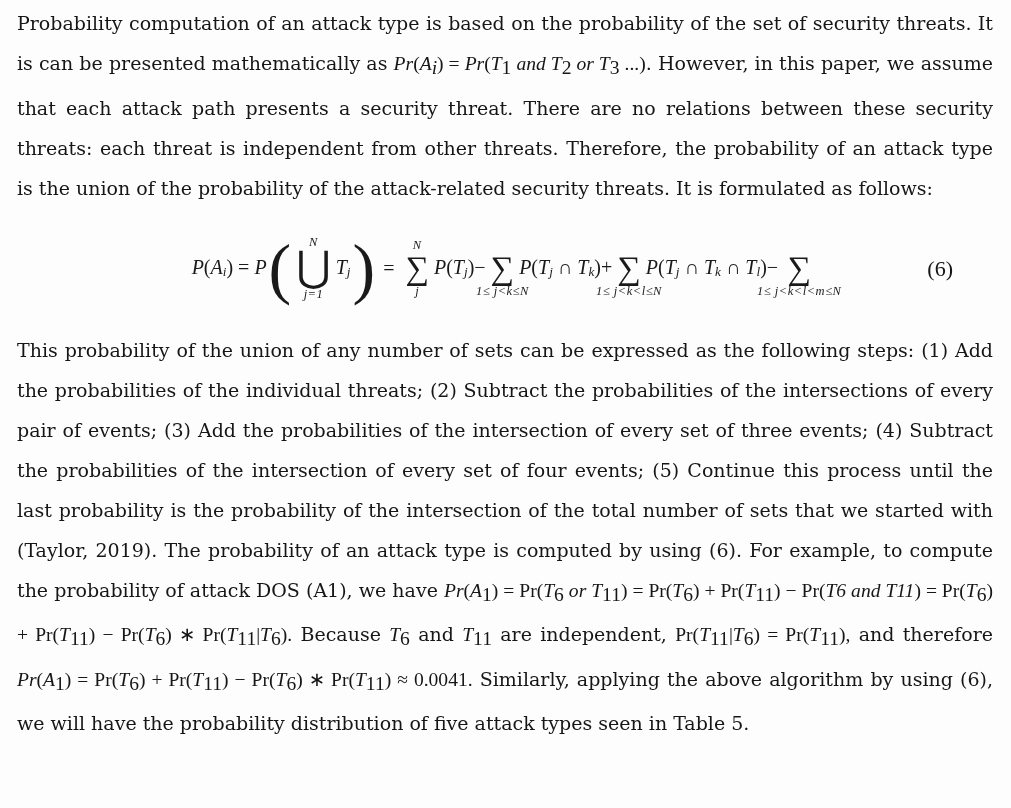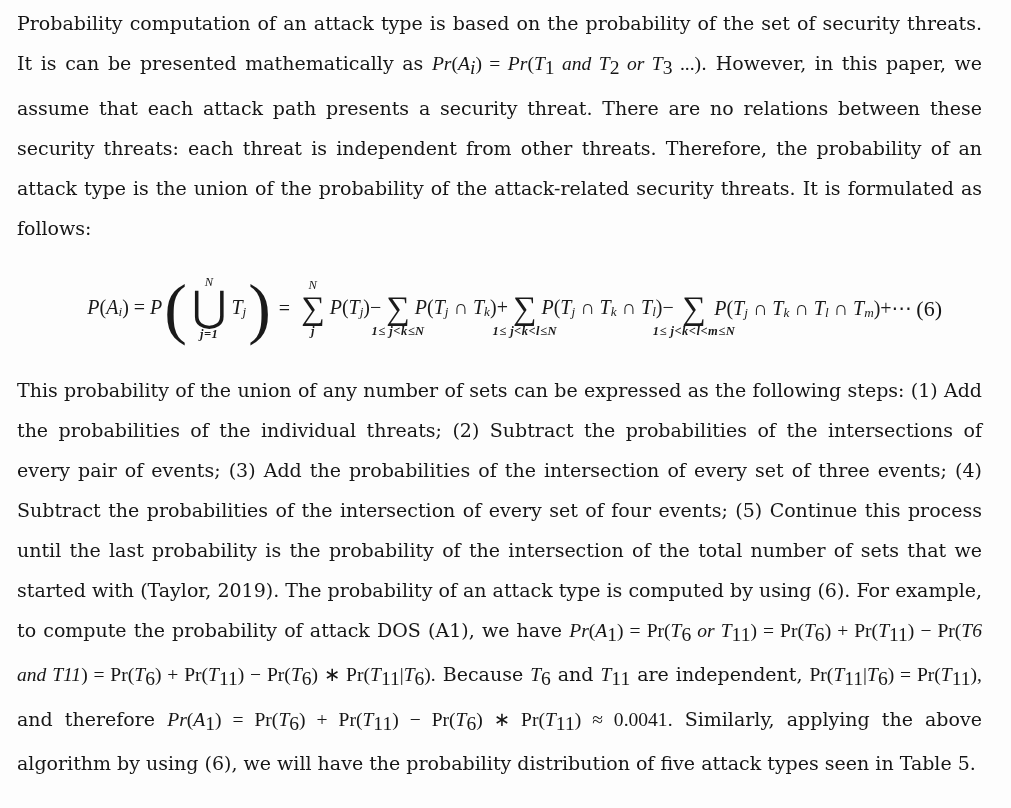--- a/index.html
+++ b/index.html
@@ -1,38 +1,38 @@
 <!DOCTYPE html>
 <html><head>
 <meta charset="utf-8">
 <style>
   html,body{margin:0;padding:0;background:#ffffff;}
   .page{
     width:1011px;height:808px;box-sizing:border-box;
     background:#fdfdfd;color:#161616;
     font-family:"DejaVu Serif",serif;font-size:19px;
-    padding:3px 29px 0 17px;overflow:hidden;
+    padding:3px 18px 0 17px;overflow:hidden;
   }
   p.para{margin:0;text-align:justify;line-height:40px;}
   
   .ri{font-style:italic;}
   .rs{font-size:66%;vertical-align:-0.18em;letter-spacing:0;}
   .rm{font-family:"Liberation Serif","DejaVu Sans",serif;font-size:103%;}
   
   .eq-wrap{position:relative;height:122px;display:flex;align-items:center;justify-content:center;}
   .eq{
     display:flex;align-items:center;white-space:nowrap;
     font-family:"Liberation Serif","DejaVu Sans",serif;font-size:20px;color:#1a1a1a;
   }
   .eq-run{margin:3px 1px;}
   .eqsign{margin:0 7px;}
   .stack{display:inline-flex;flex-direction:column;align-items:center;line-height:1;margin:0 4px;}
   .lim{display:block;font-size:12.5px;font-style:italic;line-height:1;min-height:13px;letter-spacing:0.5px;text-align:center;}
   .lim.top{margin-bottom:2px;}
-  .lim.bot{margin-top:3px;font-weight:bold;}
+  .lim.bot{margin-top:3px;}
   .lim.bot.wide{margin-left:-26px;margin-right:-26px;}
   .bigop{font-style:normal;font-size:33px;line-height:0.85;font-family:"Liberation Serif","DejaVu Sans",serif;}
   .bigop.cup{font-size:42px;line-height:0.8;}
   .bigp{
     display:inline-flex;align-items:center;height:110px;
     font-style:normal;font-size:68px;font-weight:400;margin:0 1px;
     font-family:"Liberation Serif","DejaVu Sans",serif;
   }
   .eq-num{
     position:absolute;right:40px;top:50%;transform:translateY(-50%);
@@ -78,20 +78,19 @@
         <span class="bigop">∑</span>
         <span class="lim bot wide">1≤ j&lt;k&lt;l≤N</span>
       </span>
       <span class="eq-run"><span class="ri">P</span><span>(</span><span class="ri">T</span><span class="ri rs">j</span><span> ∩ </span><span class="ri">T</span><span class="ri rs">k</span><span> ∩ </span><span class="ri">T</span><span class="ri rs">l</span><span>)</span><span>−</span></span>
 
       <span class="stack">
         <span class="lim top"></span>
         <span class="bigop">∑</span>
         <span class="lim bot wide">1≤ j&lt;k&lt;l&lt;m≤N</span>
       </span>
-      <span class="eq-run"><span class="ri">P</span><span>(</span><span class="ri">T</span><span class="ri rs">j</span><span> ∩ </span><span class="ri">T</span><span class="ri rs">k</span><span> ∩ </span><span class="ri">T</span><span class="ri rs">l</span><span> ∩ </span><span class="ri">T</span><span class="ri rs">m</span><span>)</span><span>+⋯</span></span>
     </div>
     <div class="eq-num">(6)</div>
   </div>
 
   <p class="para"><span>This probability of the union of any number of sets can be expressed as the following steps: (1) Add the probabilities of the individual threats; (2) Subtract the probabilities of the intersections of every pair of events; (3) Add the probabilities of the intersection of every set of three events; (4) Subtract the probabilities of the intersection of every set of four events; (5) Continue this process until the last probability is the probability of the intersection of the total number of sets that we started with (Taylor, 2019). The probability of an attack type is computed by using (6). For example, to compute the probability of attack DOS (A1), we have </span><span class="ri rm">Pr</span><span class="rm">(</span><span class="ri rm">A</span><span class="rs rm">1</span><span class="rm">) = Pr(</span><span class="ri rm">T</span><span class="rs rm">6</span><span class="rm"> </span><span class="ri rm">or</span><span class="rm"> </span><span class="ri rm">T</span><span class="rs rm">11</span><span class="rm">) = Pr(</span><span class="ri rm">T</span><span class="rs rm">6</span><span class="rm">) + Pr(</span><span class="ri rm">T</span><span class="rs rm">11</span><span class="rm">) − Pr(</span><span class="ri rm">T6 and T11</span><span class="rm">) = Pr(</span><span class="ri rm">T</span><span class="rs rm">6</span><span class="rm">) + Pr(</span><span class="ri rm">T</span><span class="rs rm">11</span><span class="rm">) − Pr(</span><span class="ri rm">T</span><span class="rs rm">6</span><span class="rm">) ∗ Pr(</span><span class="ri rm">T</span><span class="rs rm">11</span><span class="rm">|</span><span class="ri rm">T</span><span class="rs rm">6</span><span class="rm">).</span><span> Because </span><span class="ri rm">T</span><span class="rs rm">6</span><span> and </span><span class="ri rm">T</span><span class="rs rm">11</span><span> are independent, </span><span class="rm">Pr(</span><span class="ri rm">T</span><span class="rs rm">11</span><span class="rm">|</span><span class="ri rm">T</span><span class="rs rm">6</span><span class="rm">) = Pr(</span><span class="ri rm">T</span><span class="rs rm">11</span><span class="rm">),</span><span> and therefore </span><span class="ri rm">Pr</span><span class="rm">(</span><span class="ri rm">A</span><span class="rs rm">1</span><span class="rm">) = </span><span class="rm">Pr(</span><span class="ri rm">T</span><span class="rs rm">6</span><span class="rm">) + Pr(</span><span class="ri rm">T</span><span class="rs rm">11</span><span class="rm">) − Pr(</span><span class="ri rm">T</span><span class="rs rm">6</span><span class="rm">) ∗ Pr(</span><span class="ri rm">T</span><span class="rs rm">11</span><span class="rm">) ≈ 0.0041.</span><span> Similarly, applying the above algorithm by using (6), we will have the probability distribution of five attack types seen in Table 5.</span></p>
 
 </div>
 
 </body></html>

